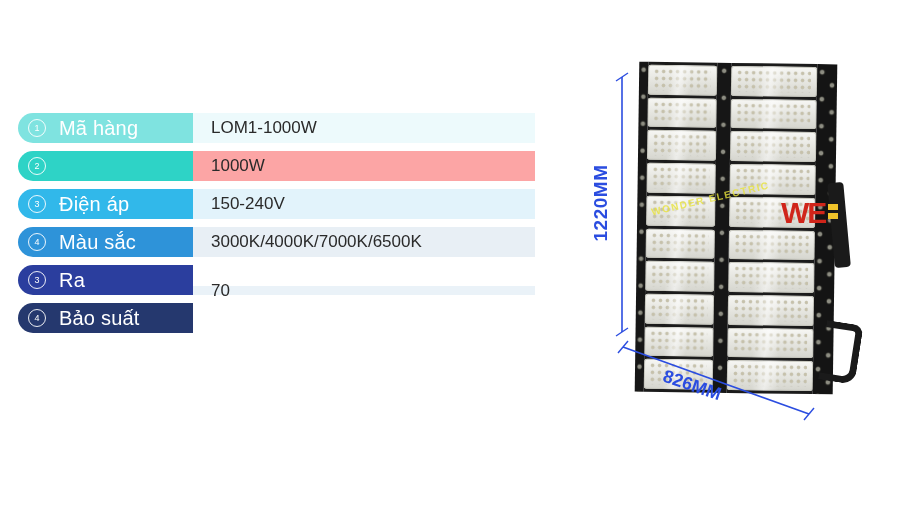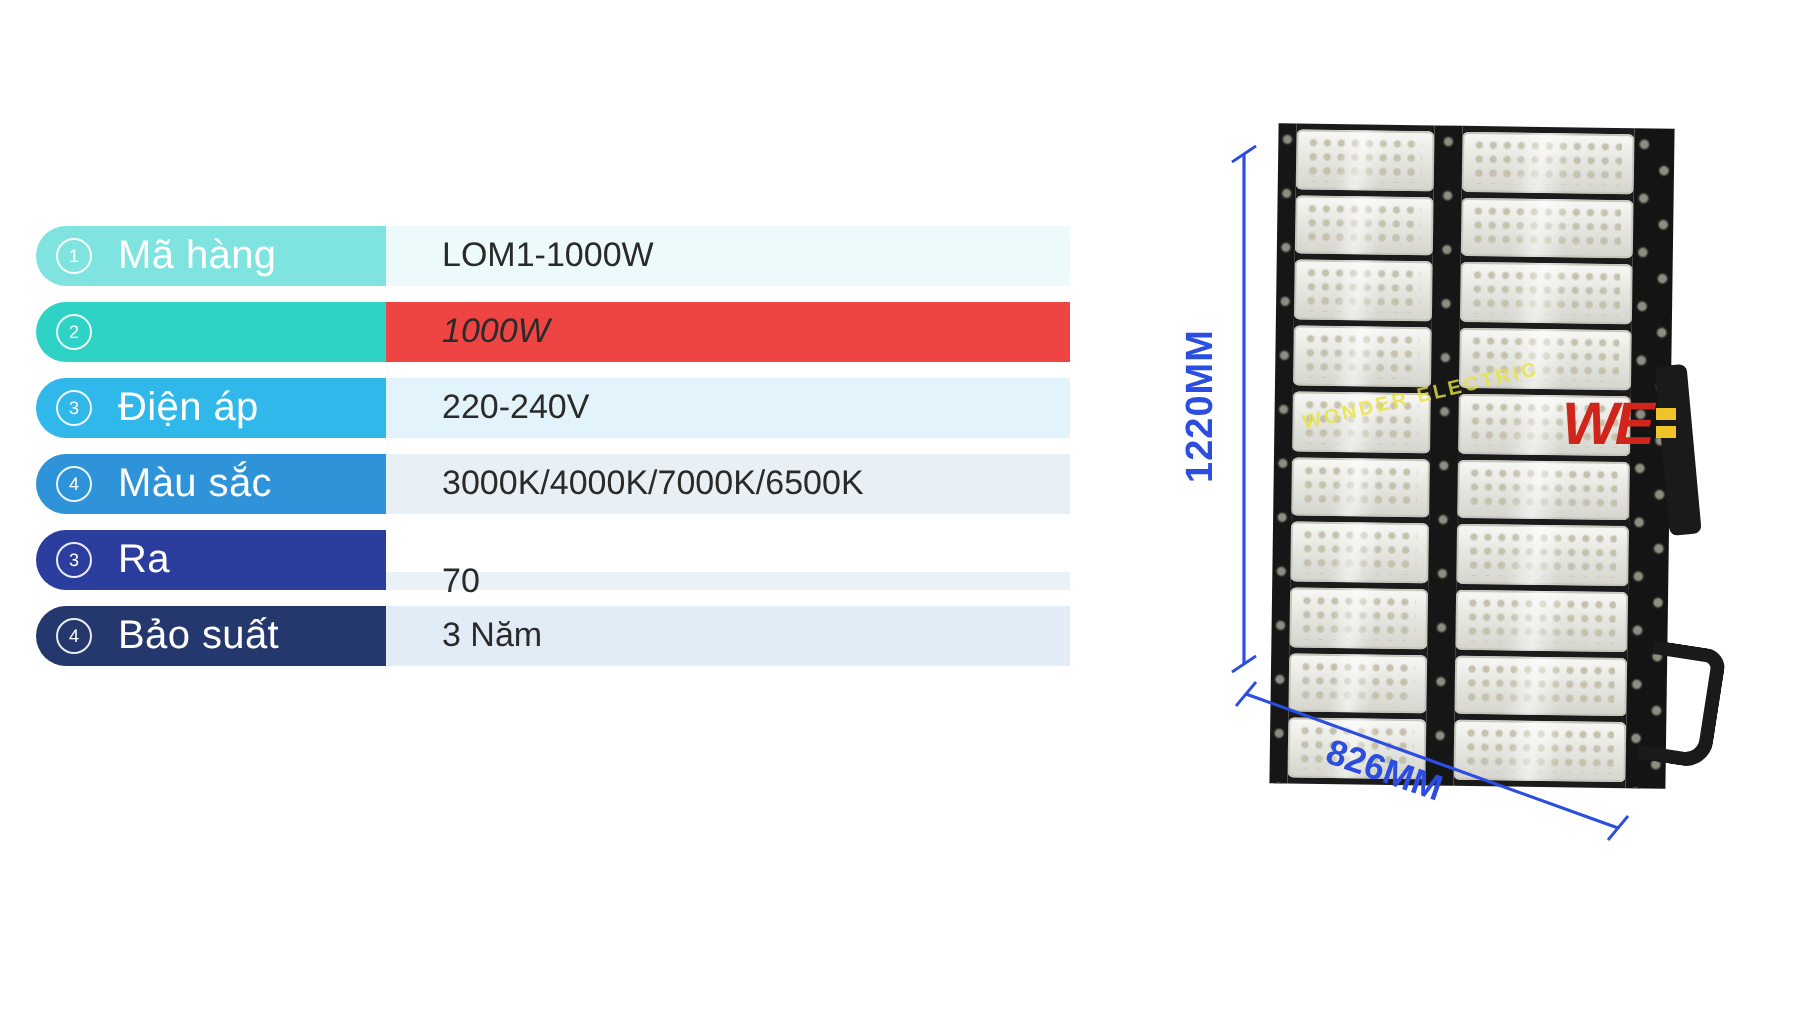--- a/index.html
+++ b/index.html
@@ -15,21 +15,21 @@
     width:175px;display:flex;align-items:center;padding-left:10px;box-sizing:border-box;
     border-radius:15px 0 0 15px;color:#ffffff;
   }
   .num-badge{
     width:16px;height:16px;border:1px solid rgba(255,255,255,.9);border-radius:50%;
     display:inline-flex;align-items:center;justify-content:center;
     font-size:9px;line-height:1;margin-right:13px;flex:0 0 auto;
   }
   .pill-label{font-size:20px;letter-spacing:.2px;white-space:nowrap;}
   .spec-value{
-    width:342px;display:flex;align-items:center;padding-left:28px;box-sizing:border-box;
+    width:342px;display:flex;align-items:center;padding-left:18px;box-sizing:border-box;
     font-size:17px;color:#2a2a2a;white-space:nowrap;
   }
 
   
   .figure{position:absolute;left:0;top:0;width:900px;height:506px;pointer-events:none;}
 
   .fixture{
     position:absolute;left:637px;top:63px;width:198px;height:330px;
     transform:rotate(0.8deg);
   }
@@ -72,21 +72,21 @@
     border:7px solid #1a1a1a;border-left:none;border-radius:0 10px 14px 0;
     transform:rotate(8deg);
   }
 
   .wm-brand{
     position:absolute;left:650px;top:193px;font-size:10px;font-weight:bold;
     letter-spacing:1.5px;transform:rotate(-13deg);opacity:.8;white-space:nowrap;
   }
   .we-logo{
     position:absolute;left:781px;top:198px;font-size:30px;font-weight:900;
-    font-style:italic;letter-spacing:-2px;line-height:1;
+    letter-spacing:-2px;line-height:1;
   }
   .we-accent{position:absolute;left:828px;top:204px;width:10px;height:6px;background:#f0c32a;
     box-shadow:0 9px 0 #f0c32a;}
 
   .dim-svg{position:absolute;left:565px;top:50px;}
   .dim-label{position:absolute;font-weight:bold;text-align:center;white-space:nowrap;}
   .dim-h{left:559px;top:192px;width:84px;font-size:19px;letter-spacing:.5px;transform:rotate(-90deg);}
   .dim-w{left:654px;top:375px;width:76px;font-size:18px;transform:rotate(19deg);}
 </style>
 </head>
@@ -97,49 +97,48 @@
     <div class="pill" style="background: rgb(127, 227, 224);">
       <span class="num-badge">1</span>
       <span class="pill-label">Mã hàng</span>
     </div>
     <div class="spec-value" style="background: rgb(237, 250, 252);">LOM1-1000W</div>
   </div>
   <div class="spec-row">
     <div class="pill" style="background: rgb(46, 211, 198);">
       <span class="num-badge">2</span>
     </div>
-    <div class="spec-value" style="background: #ef4444; font-style: italic;">1000W</div>
+    <div class="spec-value" style="background: #fca5a5;">1000W</div>
   </div>
   <div class="spec-row">
     <div class="pill" style="background: rgb(49, 184, 234);">
       <span class="num-badge">3</span>
       <span class="pill-label">Điện áp</span>
     </div>
-    <div class="spec-value" style="background: rgb(226, 243, 251);">220-240V</div>
+    <div class="spec-value" style="background: rgb(226, 243, 251);">150-240V</div>
   </div>
   <div class="spec-row">
     <div class="pill" style="background: rgb(46, 147, 217);">
       <span class="num-badge">4</span>
       <span class="pill-label">Màu sắc</span>
     </div>
     <div class="spec-value" style="background: rgb(232, 239, 245);">3000K/4000K/7000K/6500K</div>
   </div>
   <div class="spec-row">
     <div class="pill" style="background: rgb(43, 62, 158);">
       <span class="num-badge">3</span>
       <span class="pill-label">Ra</span>
     </div>
     <div class="spec-value" style="background: rgb(234, 242, 248); margin-top: 21px;">70</div>
   </div>
   <div class="spec-row">
     <div class="pill" style="background: rgb(37, 56, 110);">
       <span class="num-badge">4</span>
       <span class="pill-label">Bảo suất</span>
     </div>
-    <div class="spec-value" style="background: rgb(226, 236, 246);">3 Năm</div>
   </div>
 </div>
 
 <div class="figure">
 
   <div class="fixture">
     <div class="panel panel-left">
         <div class="module"></div>
         <div class="module"></div>
         <div class="module"></div>

